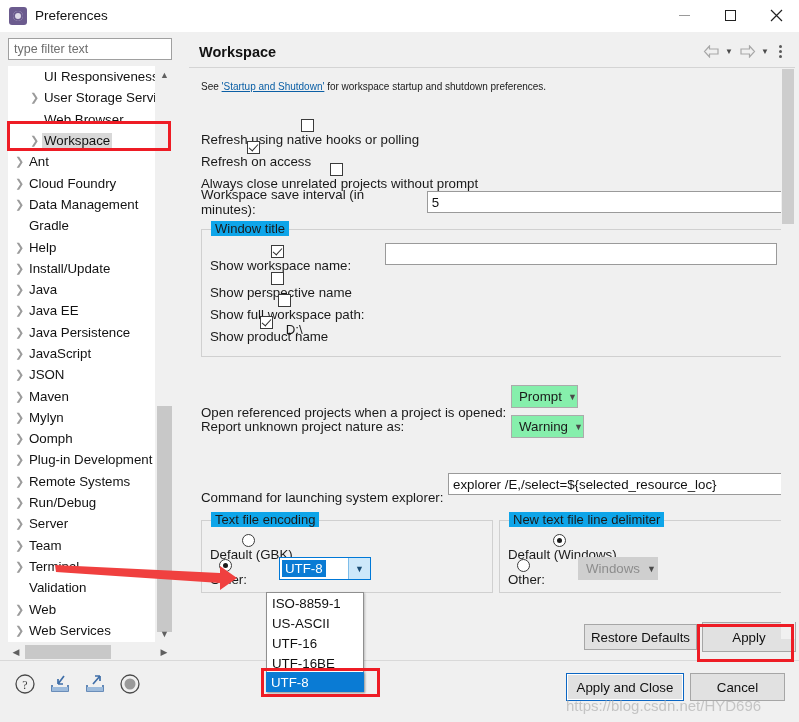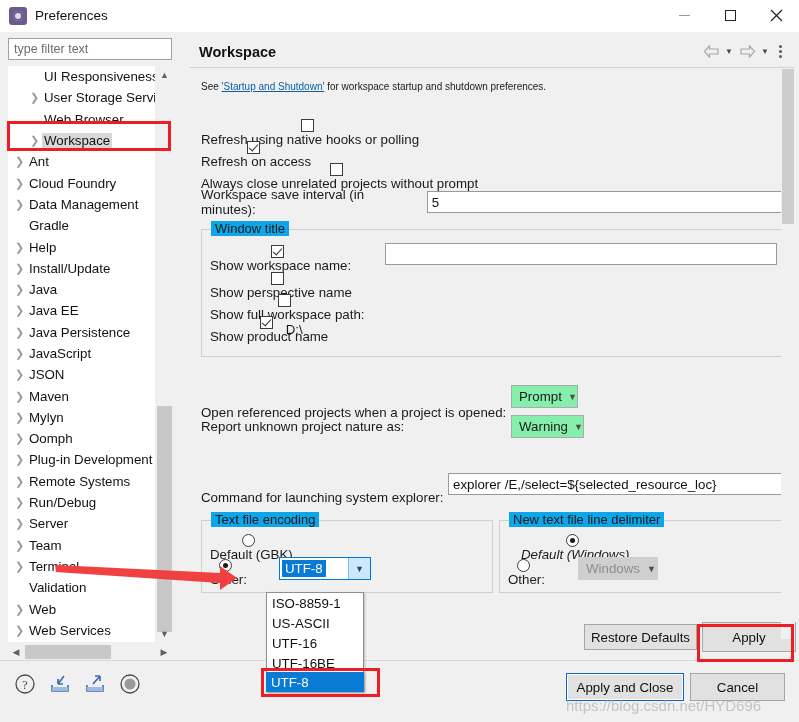--- a/index.html
+++ b/index.html
@@ -498,21 +498,21 @@
         <span>Other:</span>
       </div>
       <div class="combo editable" style="position:absolute; left:77px; top:36px; width:92px;">
         <span class="cv">UTF-8</span>
         <span class="carr">▼</span>
       </div>
     </div>
 
     <div class="group" style="left:310px; top:451px; width:287px; height:73px;">
       <div class="g-title">New text file line delimiter</div>
-      <div class="chk-row" style="left:21px; top:13px;font-style:italic;">
+      <div class="chk-row" style="left:8px; top:13px;">
         <span class="radio on"></span>
         <span>Default (Windows)</span>
       </div>
       <div class="chk-row" style="left:8px; top:38px;">
         <span class="radio"></span>
         <span>Other:</span>
       </div>
       <div class="combo disabled" style="position:absolute; left:78px; top:36px; width:80px; background:#cfcfcf; border-color:#cfcfcf;">
         <span class="cv">Windows</span>
         <span class="carr">▼</span>

